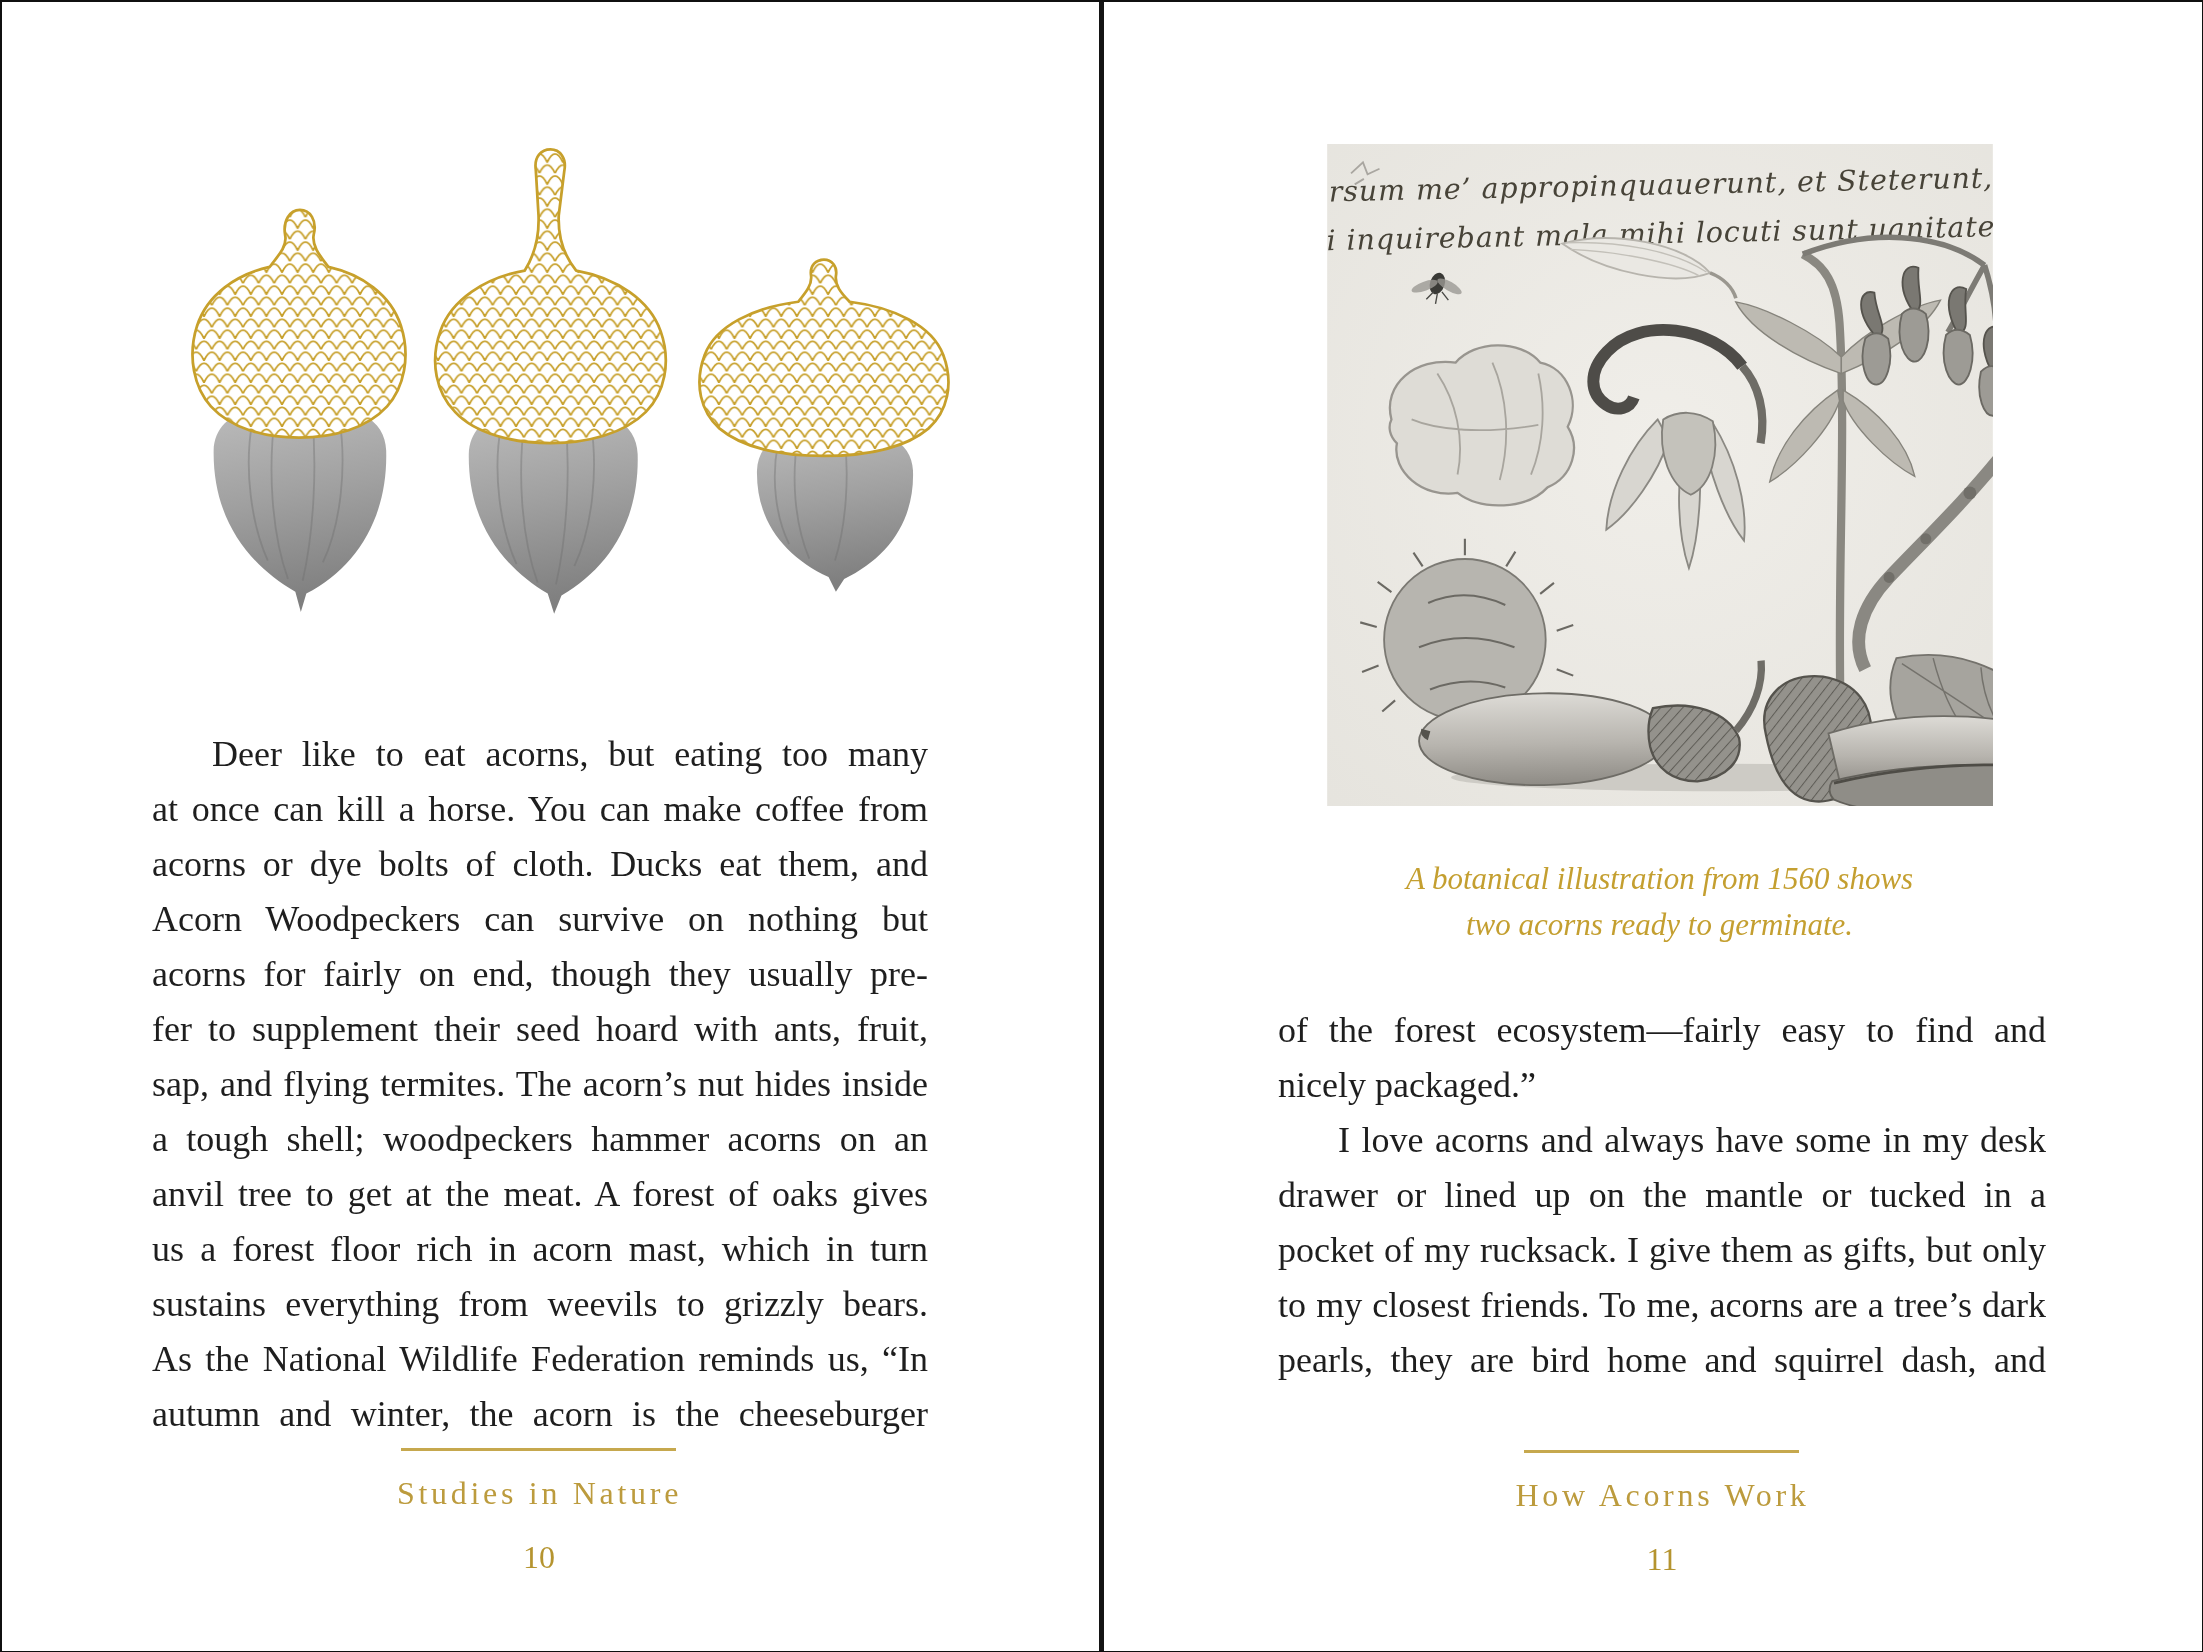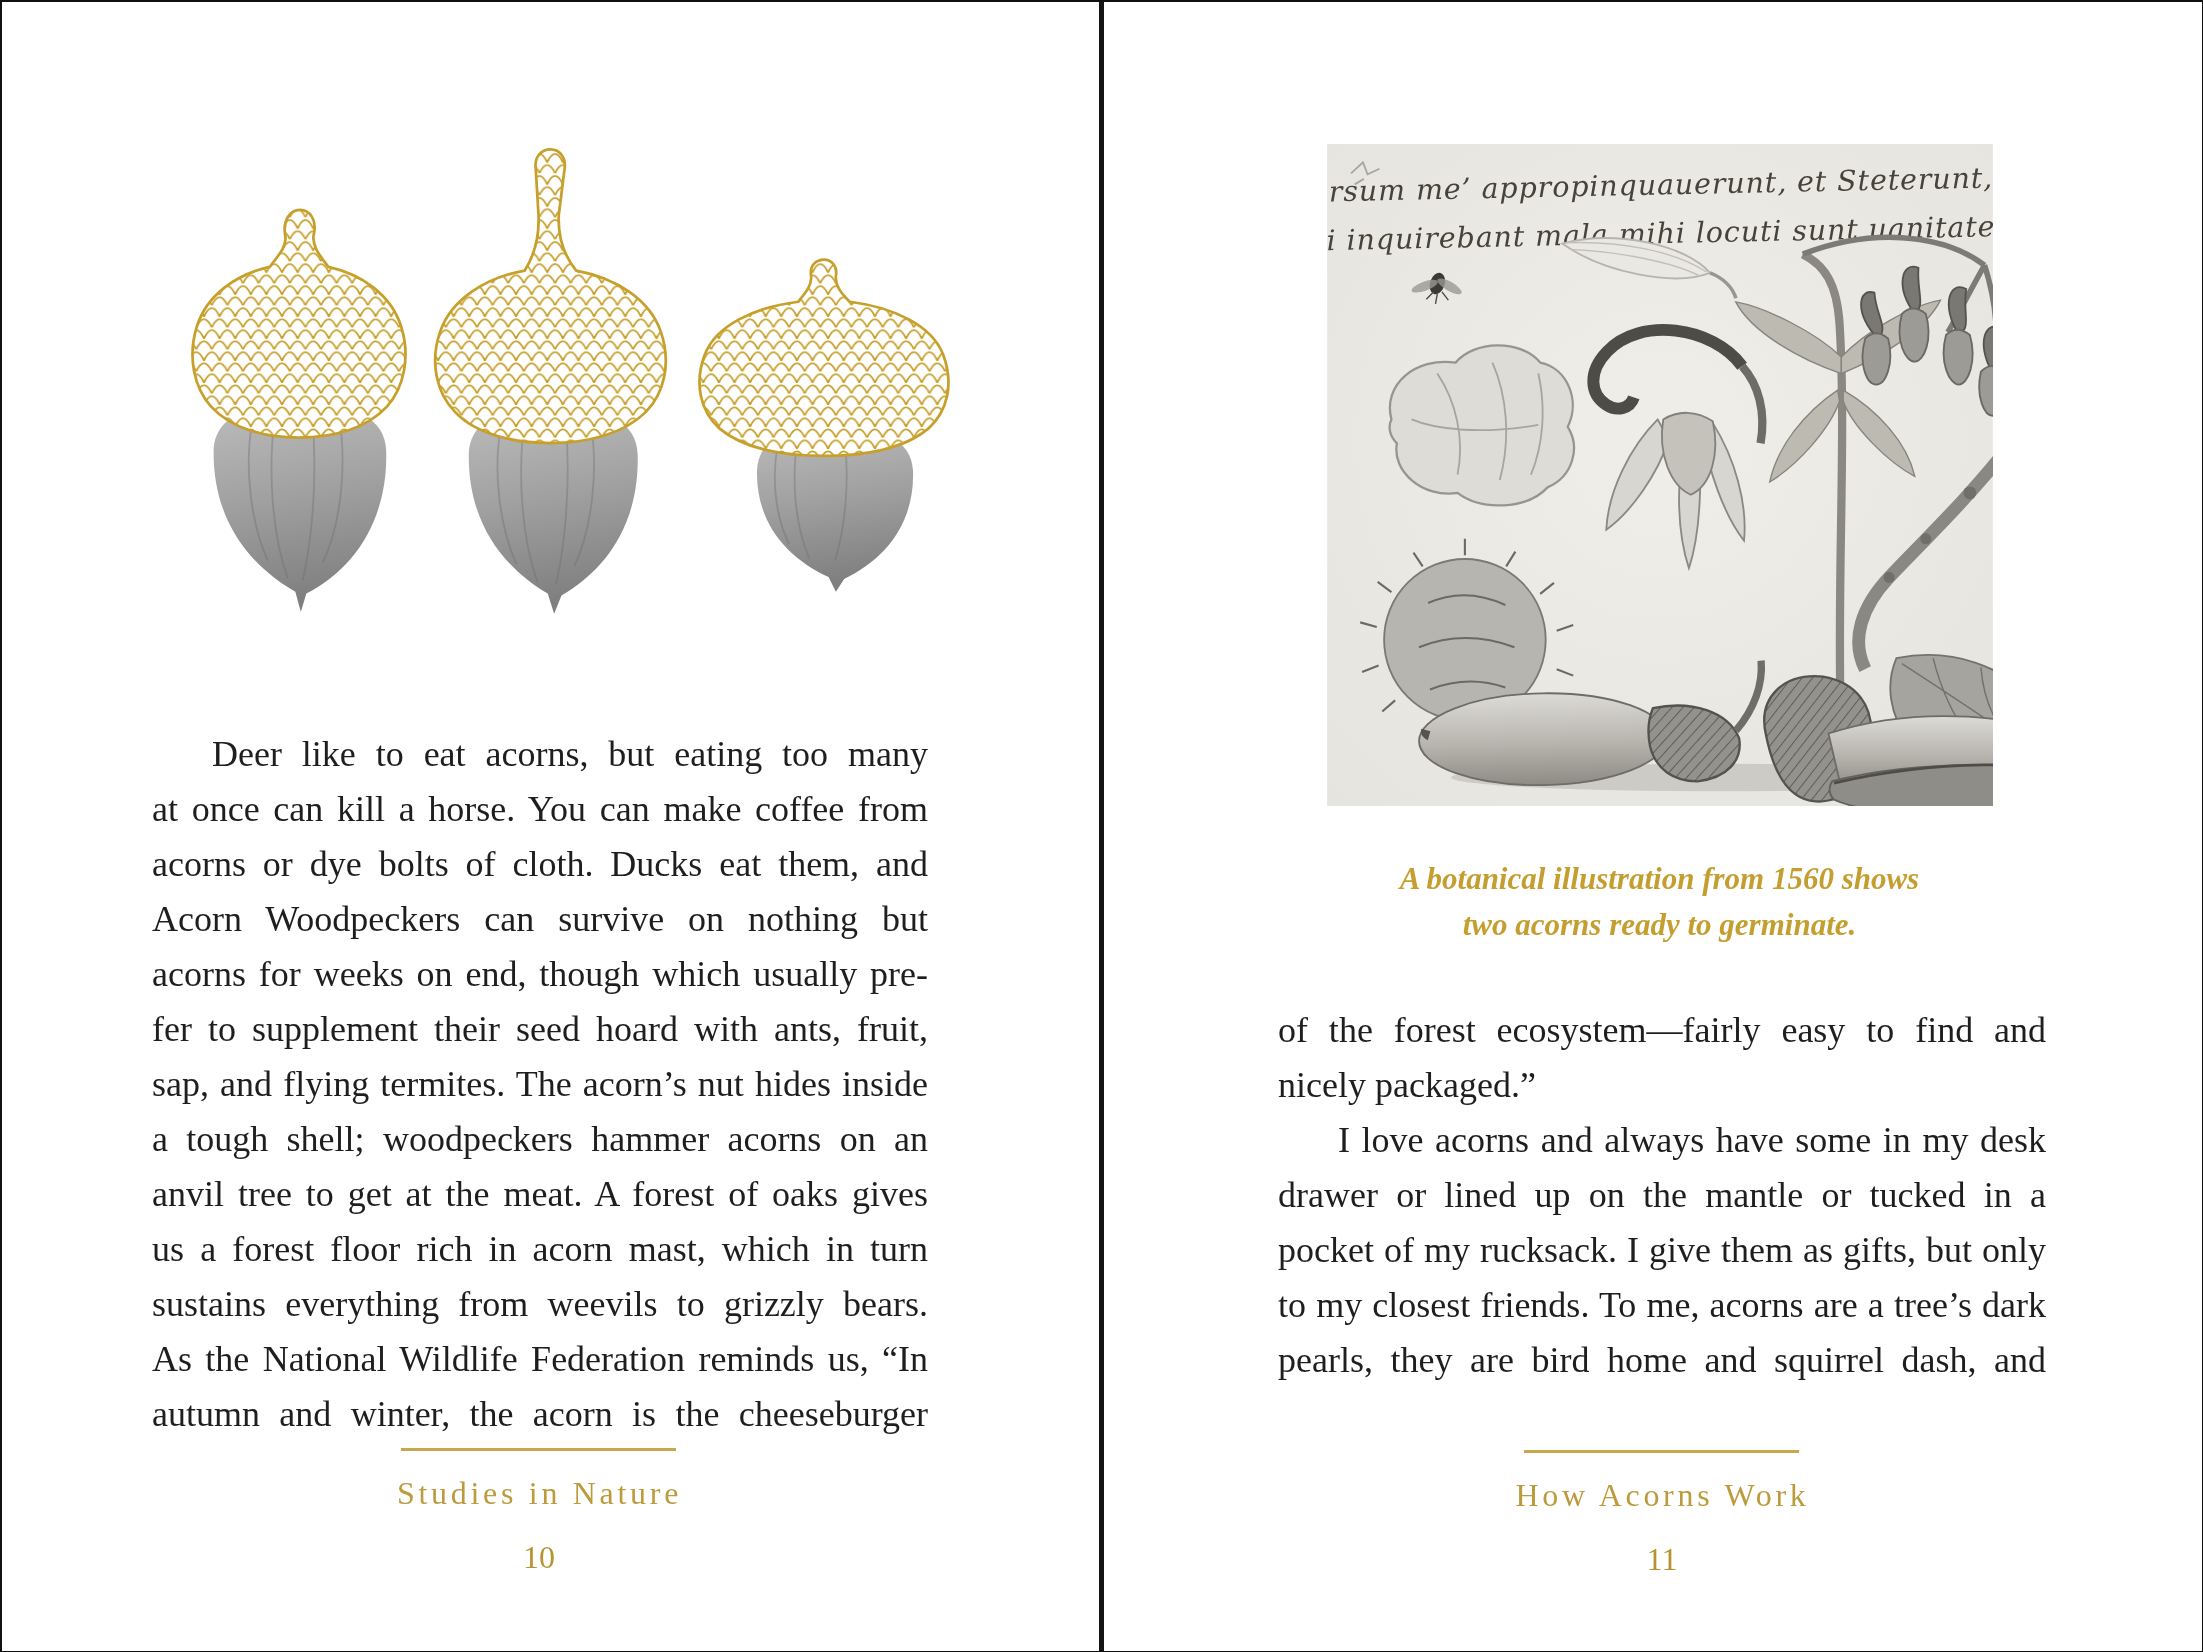--- a/index.html
+++ b/index.html
@@ -9,21 +9,21 @@
   .gutter{position:absolute;left:1099px;top:0;width:4.6px;height:1653px;background:#141414;z-index:40;}
 
   .body-text{position:absolute;color:#1e1e1e;font-size:36px;line-height:55px;}
   .body-text .line{text-align:justify;text-align-last:justify;white-space:nowrap;}
   .body-text .line.indent{padding-left:60px;}
   .body-text .line.para-end{text-align-last:left;font-family:Liberation Serif, serif;}
   .left-body{left:152px;top:691px;width:776px;margin-top:36px;}
   .right-body{left:1278px;top:1003px;width:768px;}
 
   .caption{position:absolute;left:1194px;top:856px;width:931px;text-align:center;
-           font-style:italic;font-weight:bold;color:#C49F30;font-size:31px;line-height:46px;}
+           font-style:italic;font-weight:normal;color:#C49F30;font-size:31px;line-height:46px;}
 
   .footer-rule{position:absolute;height:2.8px;background:#C6A84E;}
   .rule-left{left:401px;top:1448px;width:275px;}
   .rule-right{left:1524px;top:1450px;width:275px;}
   .section-title{position:absolute;width:643px;text-align:center;color:#BC9B3D;
                  font-size:32px;letter-spacing:3.7px;}
   .title-left{left:218px;top:1475px;}
   .title-right{left:1341px;top:1477px;}
   .page-num{position:absolute;width:184px;text-align:center;color:#B5942F;font-size:32px;}
   .num-left{left:447px;top:1539px;}
@@ -87,21 +87,21 @@
         </g>
         <path fill="url(#scales)" stroke="#C7A02B" stroke-width="3" d="M704,160 C702,148 710,142 718,142 C726,142 733,149 731,160 C730,170 736,178 746,188 C794,194 836,214 848,246 C860,278 852,308 832,326 C806,348 762,356 718,356 C674,356 630,348 604,326 C584,308 576,278 588,246 C600,214 642,194 690,188 C698,178 705,170 704,160 Z"></path>
       </g>
     </svg>
 
     <div class="body-text left-body">
         <div class="line indent">Deer like to eat acorns, but eating too many</div>
         <div class="line">at once can kill a horse. You can make coffee from</div>
         <div class="line">acorns or dye bolts of cloth. Ducks eat them, and</div>
         <div class="line">Acorn Woodpeckers can survive on nothing but</div>
-        <div class="line">acorns for weeks on end, though which usually pre-</div>
+        <div class="line">acorns for fairly on end, though they usually pre-</div>
         <div class="line">fer to supplement their seed hoard with ants, fruit,</div>
         <div class="line">sap, and flying termites. The acorn’s nut hides inside</div>
         <div class="line">a tough shell; woodpeckers hammer acorns on an</div>
         <div class="line">anvil tree to get at the meat. A forest of oaks gives</div>
         <div class="line">us a forest floor rich in acorn mast, which in turn</div>
         <div class="line">sustains everything from weevils to grizzly bears.</div>
         <div class="line">As the National Wildlife Federation reminds us, “In</div>
         <div class="line">autumn and winter, the acorn is the cheeseburger</div>
       </div>
 

